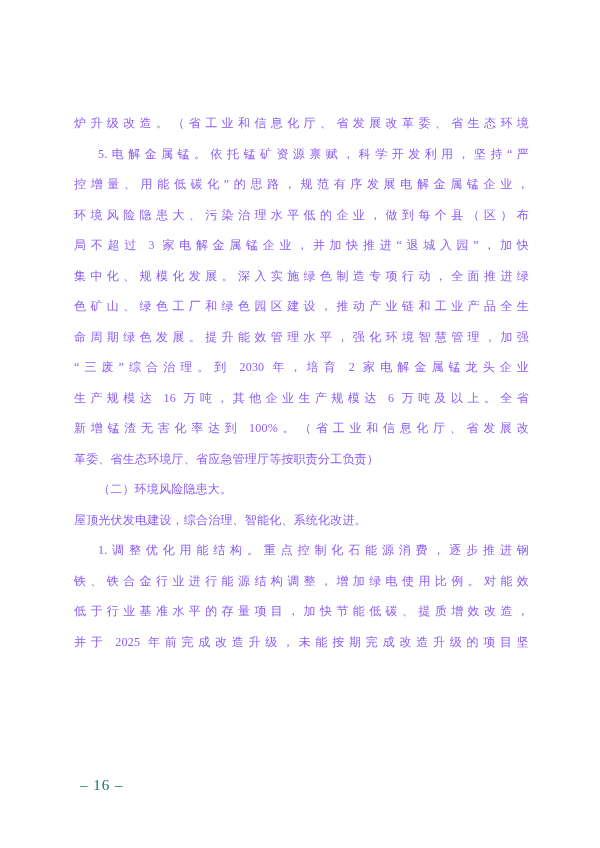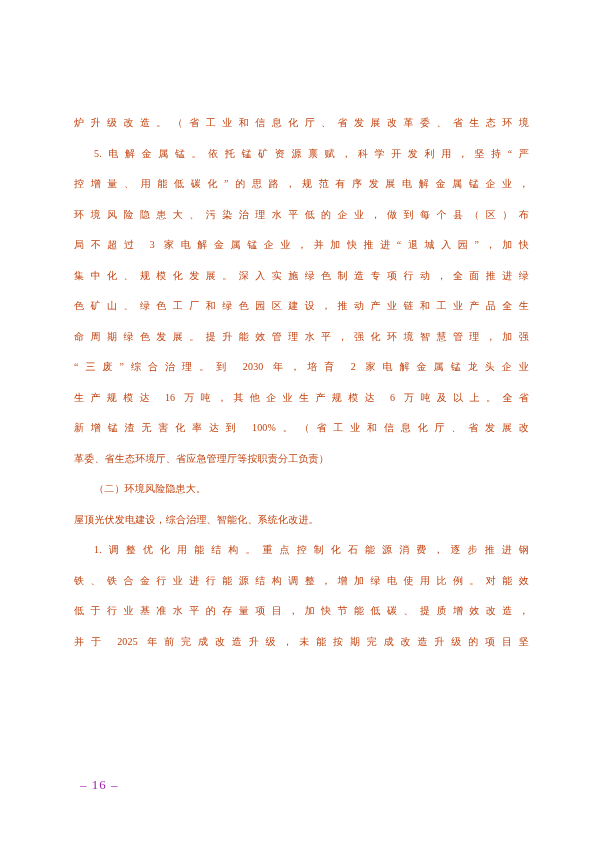--- a/index.html
+++ b/index.html
@@ -16,42 +16,42 @@
     font-family: "Liberation Serif", "DejaVu Serif", serif;
     color: #262626;
   }
   .text-block {
     position: absolute;
     left: 74px;
     top: 108px;
     width: 455px;
   }
   .line {
-    font-size: 10px;
+    font-size: 12px;
     line-height: 30.5px;
     height: 30.5px;
     white-space: nowrap;
-    color: #c2410c;
+    color: #8b5cf6;
     letter-spacing: 0.2px;
   }
   .line.just {
     white-space: normal;
     text-align: justify;
     text-align-last: justify;
   }
   .line.indent {
     text-indent: 2em;
   }
   .page-number {
     position: absolute;
     left: 80px;
     top: 772px;
-    font-size: 13px;
+    font-size: 15px;
     line-height: 26px;
-    color: #a21caf;
+    color: #0f766e;
     letter-spacing: 1px;
     font-family: "Liberation Serif", "DejaVu Serif", serif;
   }
 </style>
 </head>
 <body>
 
 <div class="page">
   <div class="text-block">
       <div class="line just">炉升级改造。（省工业和信息化厅、省发展改革委、省生态环境</div>

